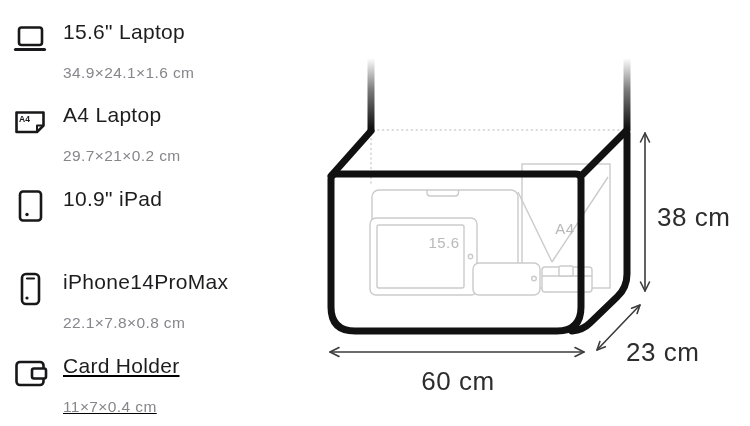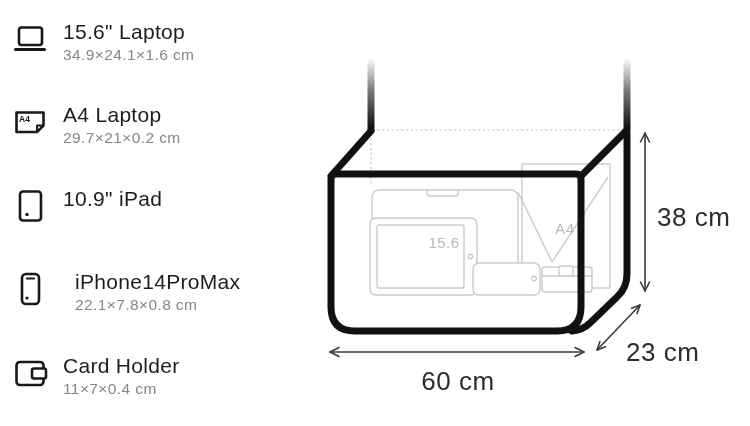--- a/index.html
+++ b/index.html
@@ -16,28 +16,28 @@
   .item-list { position: absolute; left: 12px; top: 0; width: 270px; height: 426px; }
   .item-row { position: absolute; left: 0; display: flex; align-items: flex-start; }
   .item-row .icon-box { width: 36px; height: 36px; flex: 0 0 36px; margin-top: 1px; }
   .item-row .icon-box svg { width: 36px; height: 36px; display: block; }
   .item-text { margin-left: 15px; }
   .item-title {
     font-size: 21px; line-height: 1.15; color: #1d1d1f;
     letter-spacing: 0.3px; font-weight: 400; white-space: nowrap;
   }
   .item-dims {
-    margin-top: 2px; font-size: 15.5px; color: #86868b;
+    margin-top: 20px; font-size: 15.5px; color: #86868b;
     letter-spacing: 0.4px; white-space: nowrap;
   }
   .row-1 { top: 20px; }
   .row-2 { top: 103px; }
   .row-3 { top: 187px; }
-  .row-4 { top: 270px; gap: 12px; }
-  .row-5 { top: 354px; }
+  .row-4 { top: 270px; }
+  .row-5 { top: 354px; text-decoration: underline; }
 
   
   .bag-svg { position: absolute; inset: 0; }
   .dim-label { font-size: 26px; fill: #2d2d2d; letter-spacing: 0.5px; }
   .sketch-label { font-size: 15px; fill: #b9b9b9; letter-spacing: 0.5px; }
 </style>
 </head>
 <body>
 
 <div class="canvas">

